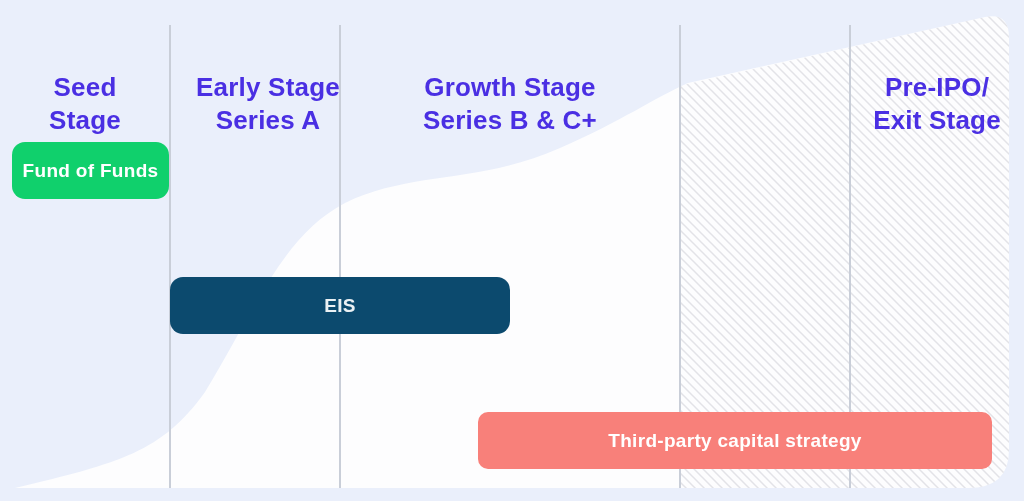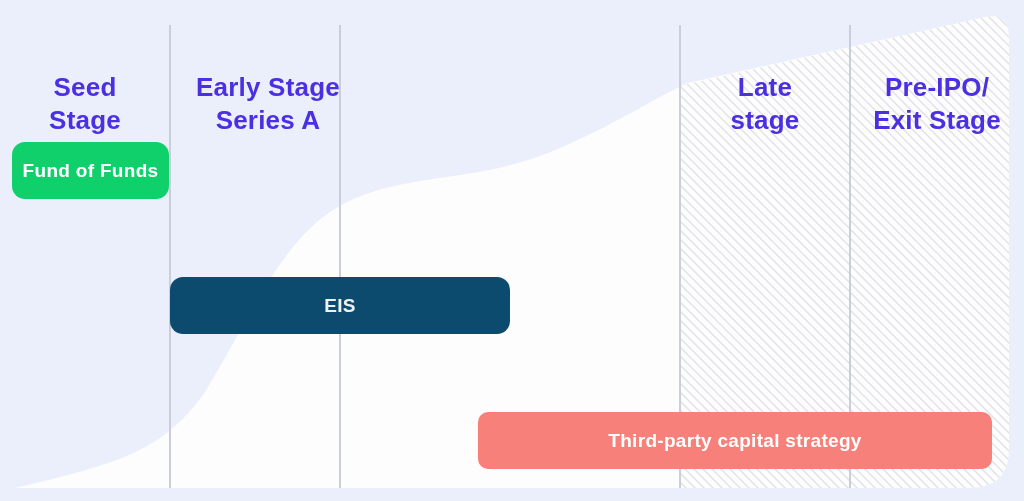--- a/index.html
+++ b/index.html
@@ -69,22 +69,22 @@
 
   <div class="grid-line" style="left:169px"></div>
   <div class="grid-line" style="left:339px"></div>
   <div class="grid-line" style="left:679px"></div>
   <div class="grid-line" style="left:849px"></div>
 
   <div class="col-header" style="left:0;width:170px">Seed
 Stage</div>
   <div class="col-header" style="left:170px;width:196px">Early Stage
 Series A</div>
-  <div class="col-header" style="left:680px;width:170px">Late
-stage</div>
+  <div class="col-header" style="left:340px;width:340px">Growth Stage
+Series B &amp; C+</div>
   <div class="col-header" style="left:850px;width:174px">Pre-IPO/
 Exit Stage</div>
 
   <div class="bar bar-fof">Fund of Funds</div>
   <div class="bar bar-eis">EIS</div>
   <div class="bar bar-tpc">Third-party capital strategy</div>
 
 </div>
 
 </body></html>

